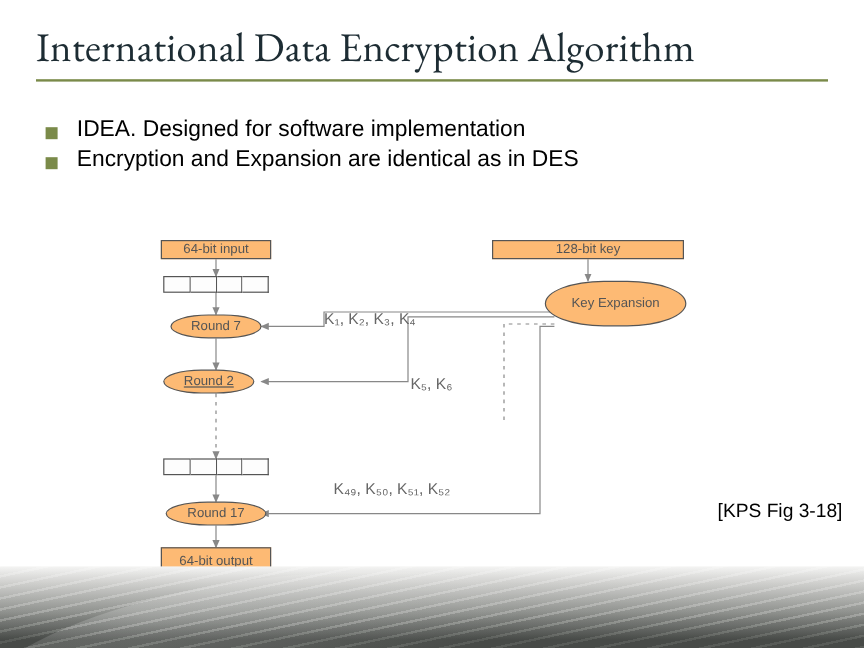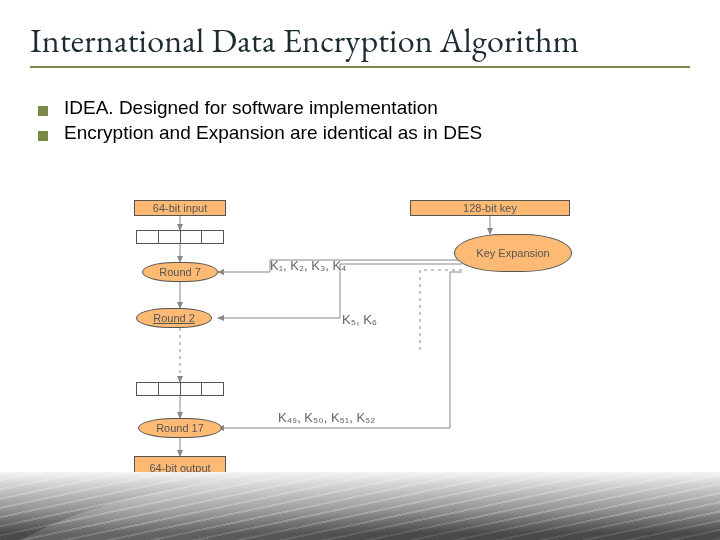--- a/index.html
+++ b/index.html
@@ -252,21 +252,22 @@
     <div class="label" style="left:174px; top:112px;margin-left:48px;">K₅, K₆</div>
 
     <div class="split4" style="left:16px; top:182px;">
       <div></div>
         <div></div>
         <div></div>
         <div></div>
     </div>
 
     <div class="box oval" style="left:18px; top:218px; width:84px; height:20px;">Round 17</div>
-    <div class="label" style="left:158px; top:210px;">K₄₉, K₅₀, K₅₁, K₅₂</div>
+    <div class="label" style="left:158px; top:200px;">K₄₉, K₅₀, K₅₁, K₅₂</div>
 
     <div class="box" style="left:14px; top:256px; width:92px; height:24px;">64-bit output</div>
 
   </div>
 
+  <div class="citation">[KPS Fig 3-18]</div>
 
   <div class="bottom-strip"></div>
 </div>
 
 </body></html>

